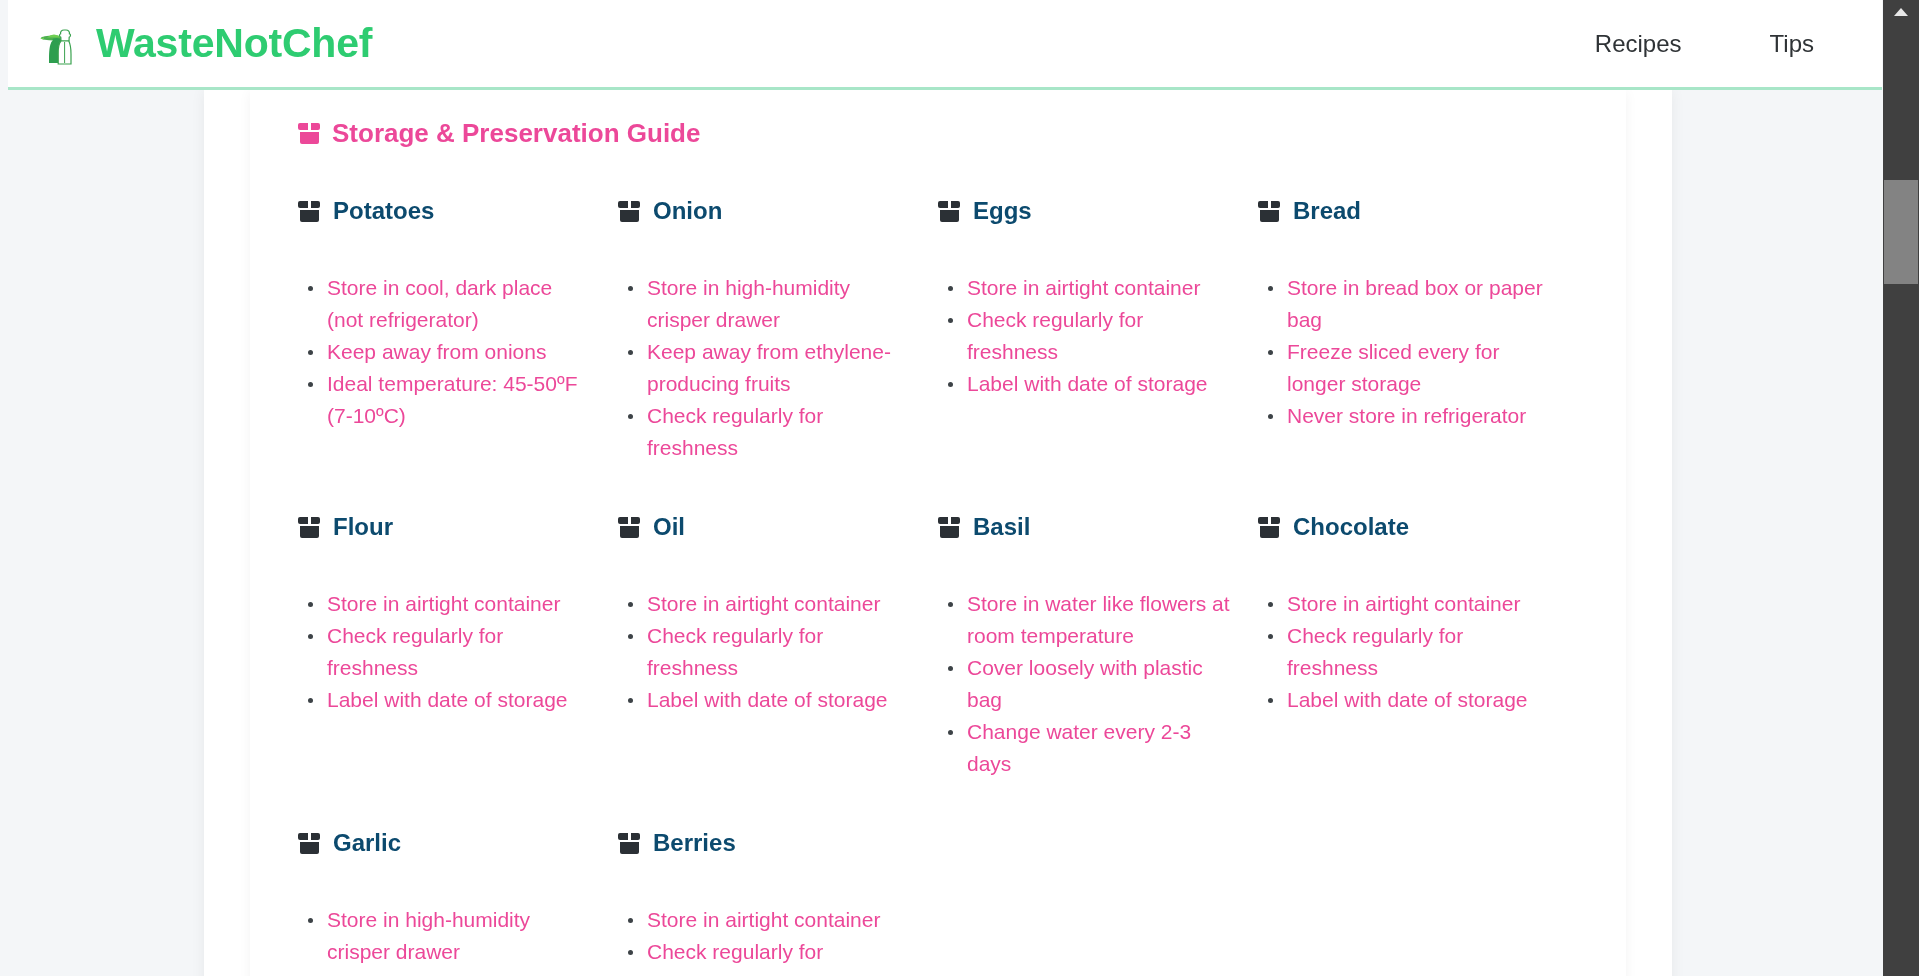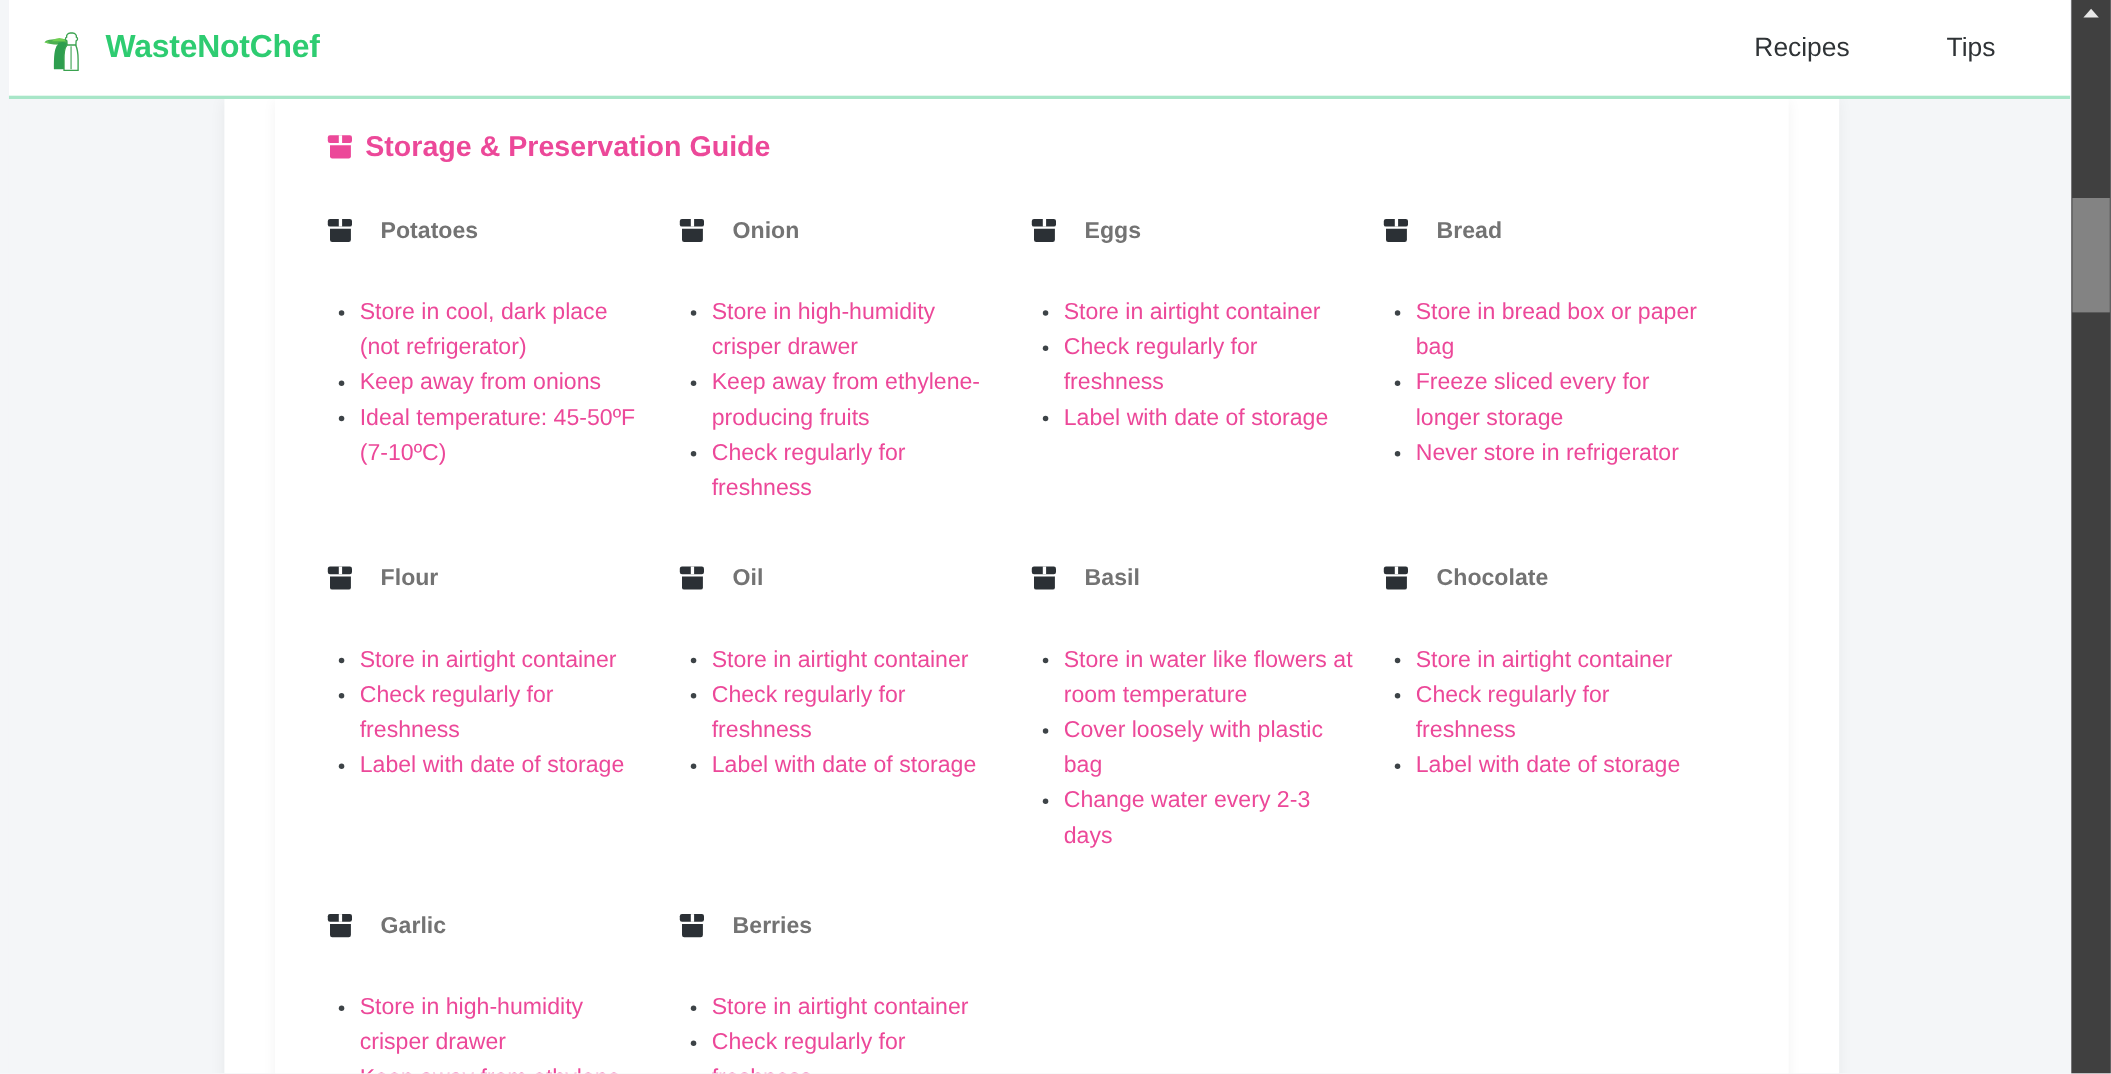--- a/index.html
+++ b/index.html
@@ -56,21 +56,21 @@
     text-decoration: none;
     gap: 12px;
   }
   .brand-logo {
     width: 46px;
     height: 46px;
     display: block;
     flex: 0 0 auto;
   }
   .brand-name {
-    font-size: 29px;
+    font-size: 41px;
     font-weight: 700;
     color: #2ecc71;
     letter-spacing: -0.2px;
     line-height: 1;
     white-space: nowrap;
   }
 
   .main-nav {
     margin-left: auto;
     display: flex;
@@ -162,24 +162,24 @@
 
   .guide-item {
     padding: 0 24px 0 0;
     box-sizing: border-box;
     min-height: 316px;
   }
 
   .item-title {
     display: flex;
     align-items: center;
-    gap: 26px;
-    font-size: 21px;
+    gap: 13px;
+    font-size: 24px;
     font-weight: 700;
-    color: #737373;
+    color: #0c4a6e;
     margin: 0 0 46px 0;
     line-height: 1.2;
   }
   .item-title .box-icon { color: #2b3035; }
 
   .tips-list {
     list-style: none;
     margin: 0;
     padding: 0;
   }

